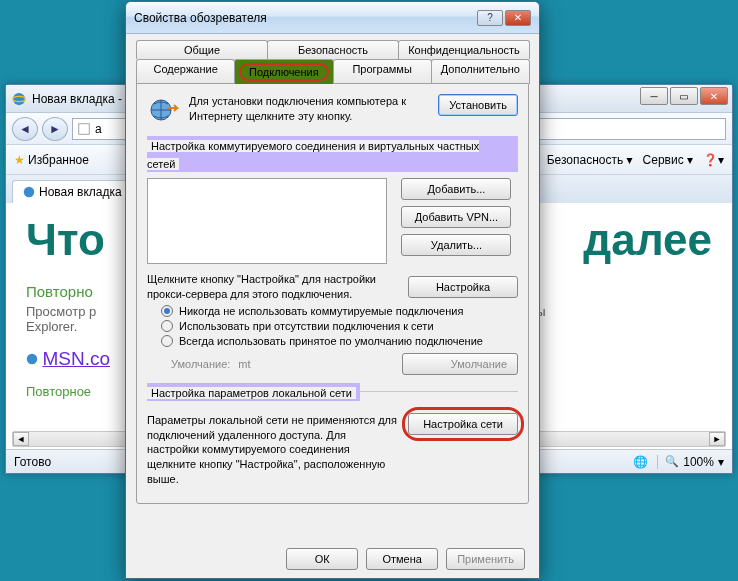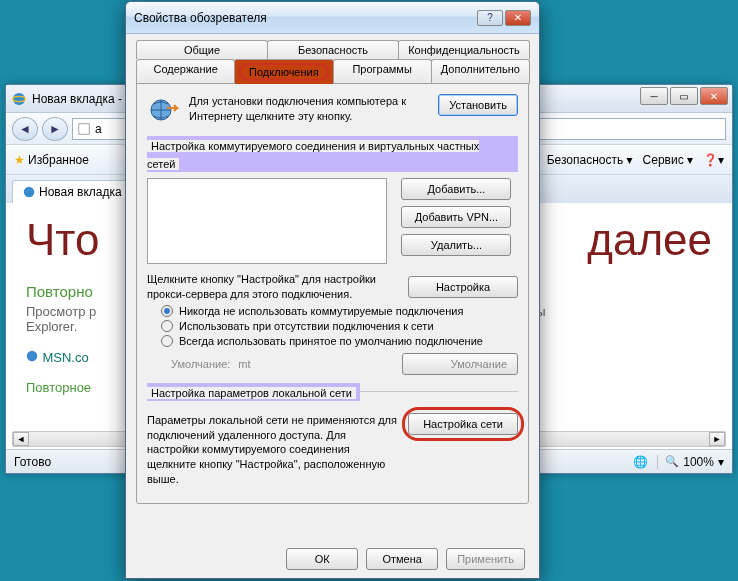--- a/index.html
+++ b/index.html
@@ -18,42 +18,42 @@
 .url-bar { flex:1; height: 22px; border: 1px solid #a0b0c0; background:#fff; padding: 0 4px; font-size: 12px; display:flex; align-items:center; }
 
 .fav-bar { height: 30px; background: linear-gradient(#f8fbff,#e8eff8); border-bottom: 1px solid #c8d4e0; display:flex; align-items:center; padding: 0 8px; gap: 12px; font-size: 12px; }
 .fav-star { color: #f0b000; }
 .right-tools { margin-left: auto; display:flex; gap: 10px; align-items:center; }
 
 .tab-bar { height: 28px; background: linear-gradient(#e8eff8,#d8e4f0); display:flex; align-items:flex-end; padding: 0 6px; }
 .ie-tab { background:#fff; border: 1px solid #b8c8d8; border-bottom:none; padding: 4px 10px; font-size: 12px; border-radius: 3px 3px 0 0; display:flex; align-items:center; gap:4px; }
 
 .ie-content { padding: 12px 20px; background:#fff; height: 240px; overflow:hidden; }
-.big-text { font-size: 44px; color: #7f1d1d; font-weight: 400; }
+.big-text { font-size: 44px; color: #0f766e; font-weight: 700; }
 .green-link { color: #4a9a3a; font-size: 15px; }
 .gray-text { color: #666; font-size: 13px; }
-.blue-link { color: #0f766e; font-size: 13px; }
+.blue-link { color: #6d28d9; font-size: 19px; text-decoration: underline; }
 .green-sm { color: #4a9a3a; font-size: 13px; }
 
 .ie-status { position:absolute; bottom:0; left:0; right:0; height: 24px; background: linear-gradient(#f0f4fa,#e0e8f0); border-top: 1px solid #c0c8d0; display:flex; align-items:center; padding: 0 8px; font-size: 12px; }
 .zoom-box { margin-left:auto; display:flex; align-items:center; gap:4px; }
 .zoom-lens { font-size: 11px; }
 
 
 .dialog { position: absolute; left: 125px; top: 1px; width: 415px; height: 578px; background: #f0f0f0; border: 1px solid #4a6a8a; border-radius: 6px 6px 0 0; box-shadow: 0 4px 20px rgba(0,0,0,0.5); }
 .dlg-titlebar { height: 32px; background: linear-gradient(#f8fbff 0%, #d8e8f8 45%, #c0d8f0 50%, #d0e4f8 100%); border-bottom: 1px solid #a0b8d0; border-radius: 5px 5px 0 0; display:flex; align-items:center; padding: 0 8px; font-size: 12px; }
 .dlg-controls { margin-left:auto; display:flex; gap:2px; }
 .dlg-ctl { width: 26px; height: 16px; border: 1px solid #888; border-radius: 2px; display:flex; align-items:center; justify-content:center; font-size:10px; cursor:pointer; }
 .dlg-help { background: linear-gradient(#e8f0fa,#c8d8ea); color:#336; }
 .dlg-close { background: linear-gradient(#e88070,#c04020); color:#fff; }
 
 .dlg-body { padding: 6px 10px 10px 10px; }
 .tab-row { display:flex; }
 .tab-row .dtab { flex:1; text-align:center; font-size: 11px; padding: 3px 0; border: 1px solid #a0a0a0; background: linear-gradient(#fafafa,#e8e8e8); cursor:pointer; border-bottom:none; border-radius: 3px 3px 0 0; margin-right:-1px; }
-.tab-row .dtab.active { background:#c2410c; position:relative; z-index:2; }
+.tab-row .dtab.active { background:#4d7c0f; position:relative; z-index:2; }
 .circled-red { border: 2px solid #d03020; border-radius: 14px; padding: 1px 8px; display:inline-block; }
 .tab-row.second .dtab.active span { }
 
 .tab-panel { border: 1px solid #a0a0a0; background: #f0f0f0; padding: 10px 10px 8px 10px; border-radius: 0 0 3px 3px; position:relative; top:-1px; }
 
 .section { margin-bottom: 10px; }
 .row { display:flex; align-items:flex-start; gap: 10px; }
 .globe-icon { width: 32px; height: 32px; flex-shrink:0; }
 .desc { font-size: 11px; flex:1; line-height: 1.35; }
 .dlg-btn { font-size: 11px; padding: 2px 10px; min-width: 78px; height: 22px; border: 1px solid #888; border-radius: 3px; background: linear-gradient(#fdfdfd,#e0e0e0); cursor:pointer; }

